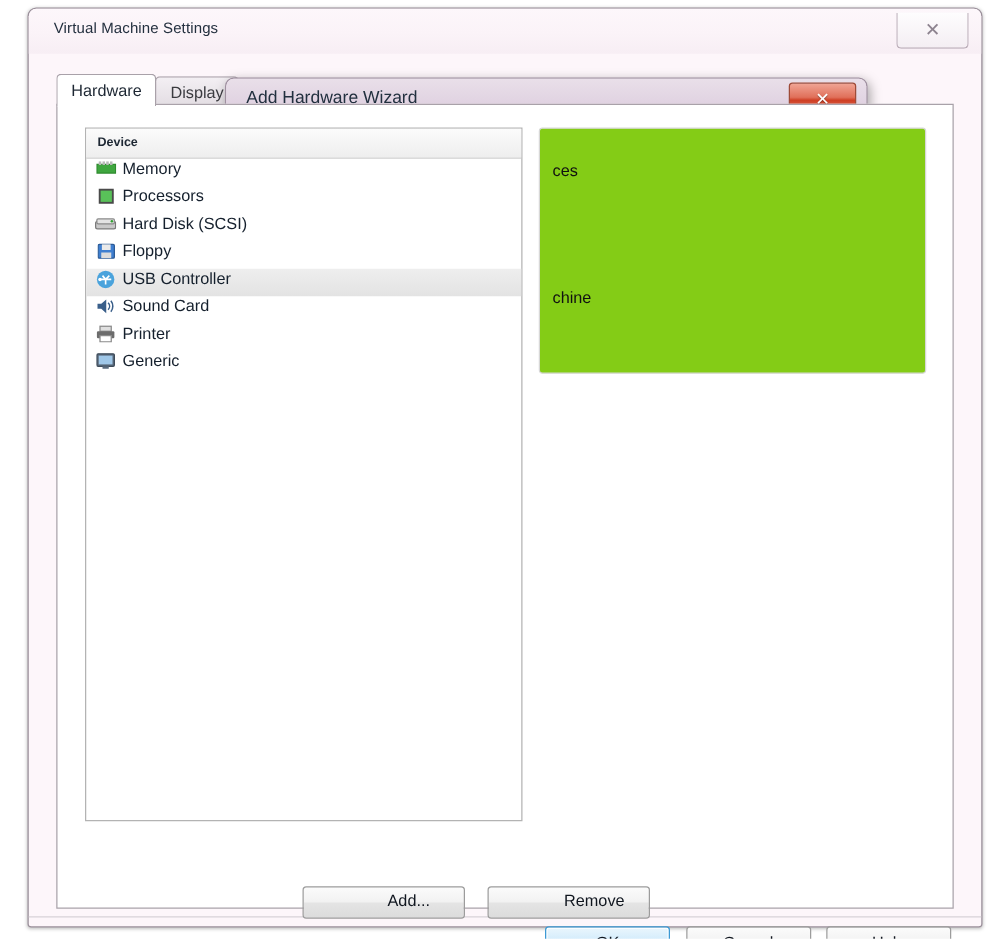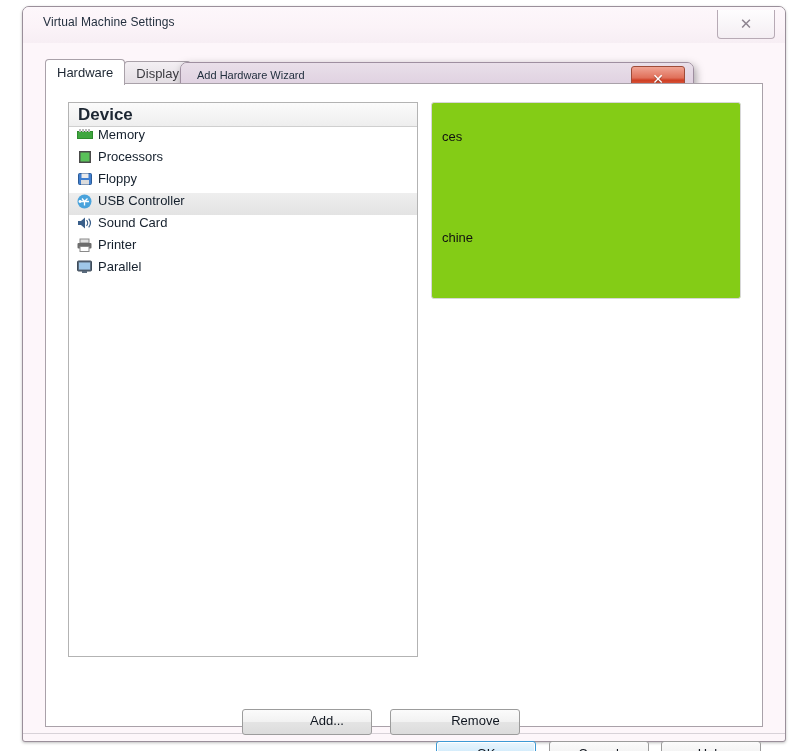--- a/index.html
+++ b/index.html
@@ -54,21 +54,21 @@
     position:absolute;left:22px;top:40px;width:716px;height:642px;
     background:#ffffff;border:1px solid #a9a1a9;z-index:1;
   }
 
   
   .devlist{
     position:absolute;left:22px;top:18px;width:348px;height:553px;
     background:#fff;border:1px solid #b3b3b3;
   }
   .devhead{
-    height:23px;line-height:23px;padding-left:9px;font-size:17px;color:#1d2733;
+    height:23px;line-height:23px;padding-left:9px;font-size:10px;color:#1d2733;
     background:linear-gradient(to bottom,#fbfbfb,#eeeeee);
     border-bottom:1px solid #cfcfcf;font-weight:600;
   }
   .devrow{
     height:22px;display:flex;align-items:flex-start;padding-left:6px;
     font-size:13px;color:#15202d;
   }
   .devrow.sel{background:linear-gradient(to bottom,#eeeeee,#e3e3e3);}
   .devrow .ic{width:19px;height:16px;margin-right:4px;flex:0 0 19px;
     display:flex;align-items:center;justify-content:center;}
@@ -108,21 +108,21 @@
     position:absolute;left:180px;top:62px;width:512px;height:554px;
     background:#ece7ec;
     border:1px solid #9f8fa0;border-radius:7px 7px 3px 3px;
     box-shadow:2px 3px 9px rgba(0,0,0,.35);
   }
   .wiz-title{
     position:absolute;left:0;top:0;right:0;height:32px;
     background:linear-gradient(to bottom,#e9dfe9 0%,#e2d5e3 50%,#d9c9db 100%);
     border-radius:6px 6px 0 0;
   }
-  .wiz-title span{position:absolute;left:16px;top:6px;font-size:11px;color:#22303f;}
+  .wiz-title span{position:absolute;left:16px;top:6px;font-size:14px;color:#22303f;}
   .wiz-close{
     position:absolute;right:8px;top:3px;width:52px;height:24px;
     background:linear-gradient(to bottom,#f0a494 0%,#e0705a 45%,#cf3f24 55%,#e27f68 100%);
     border:1px solid #9e4b38;border-radius:3px;
     display:flex;align-items:center;justify-content:center;
     color:#fff;font-size:14px;font-weight:bold;
     text-shadow:0 1px 1px rgba(0,0,0,.4);
   }
   .wiz-inner{
     position:absolute;left:6px;top:32px;width:498px;height:514px;
@@ -198,20 +198,30 @@
           <div class="devrow">
             <span class="ic">
                 <svg width="14" height="14" viewBox="0 0 14 14">
                   <rect x="1" y="1" width="12" height="12" fill="#4a4a4a"></rect>
                   <rect x="2.5" y="2.5" width="9" height="9" fill="#59c159"></rect>
                 </svg>
               </span>
             <span class="lb">Processors</span>
           </div>
 
+          <div class="devrow">
+            <span class="ic">
+                <svg width="17" height="12" viewBox="0 0 17 12">
+                  <rect x="0.5" y="4" width="16" height="6" rx="1.5" fill="#c9c9c9" stroke="#7a7a7a"></rect>
+                  <rect x="1.5" y="2" width="14" height="4" rx="1" fill="#e3e3e3" stroke="#8a8a8a"></rect>
+                  <circle cx="13.5" cy="4" r="1" fill="#32a032"></circle>
+                </svg>
+              </span>
+            <span class="lb">Hard Disk (SCSI)</span>
+          </div>
 
 
           <div class="devrow">
             <span class="ic">
                 <svg width="14" height="14" viewBox="0 0 14 14">
                   <rect x="0.5" y="1.5" width="13" height="11" rx="1" fill="#3f7fd0" stroke="#2c5b96"></rect>
                   <rect x="3.5" y="1.5" width="7" height="4.5" fill="#eaeaea"></rect>
                   <rect x="3" y="8" width="8" height="4.5" fill="#dcdcdc"></rect>
                 </svg>
               </span>
@@ -251,21 +261,21 @@
           </div>
 
           <div class="devrow">
             <span class="ic">
                 <svg width="15" height="14" viewBox="0 0 15 14">
                   <rect x="0.5" y="1" width="14" height="10" rx="1" fill="#5a6b7d" stroke="#3e4b59"></rect>
                   <rect x="2" y="2.5" width="11" height="7" fill="#9fc7e8"></rect>
                   <rect x="5" y="11" width="5" height="2" fill="#5a6b7d"></rect>
                 </svg>
               </span>
-            <span class="lb">Parallel</span>
+            <span class="lb">Generic</span>
           </div>
         </div>
 
         <div class="rightpanel">
           <div class="rp-t1">ces</div>
           <div class="rp-t2">chine</div>
         </div>
 
         <div class="ar-row">
           <span class="btn wide">Add...</span>

